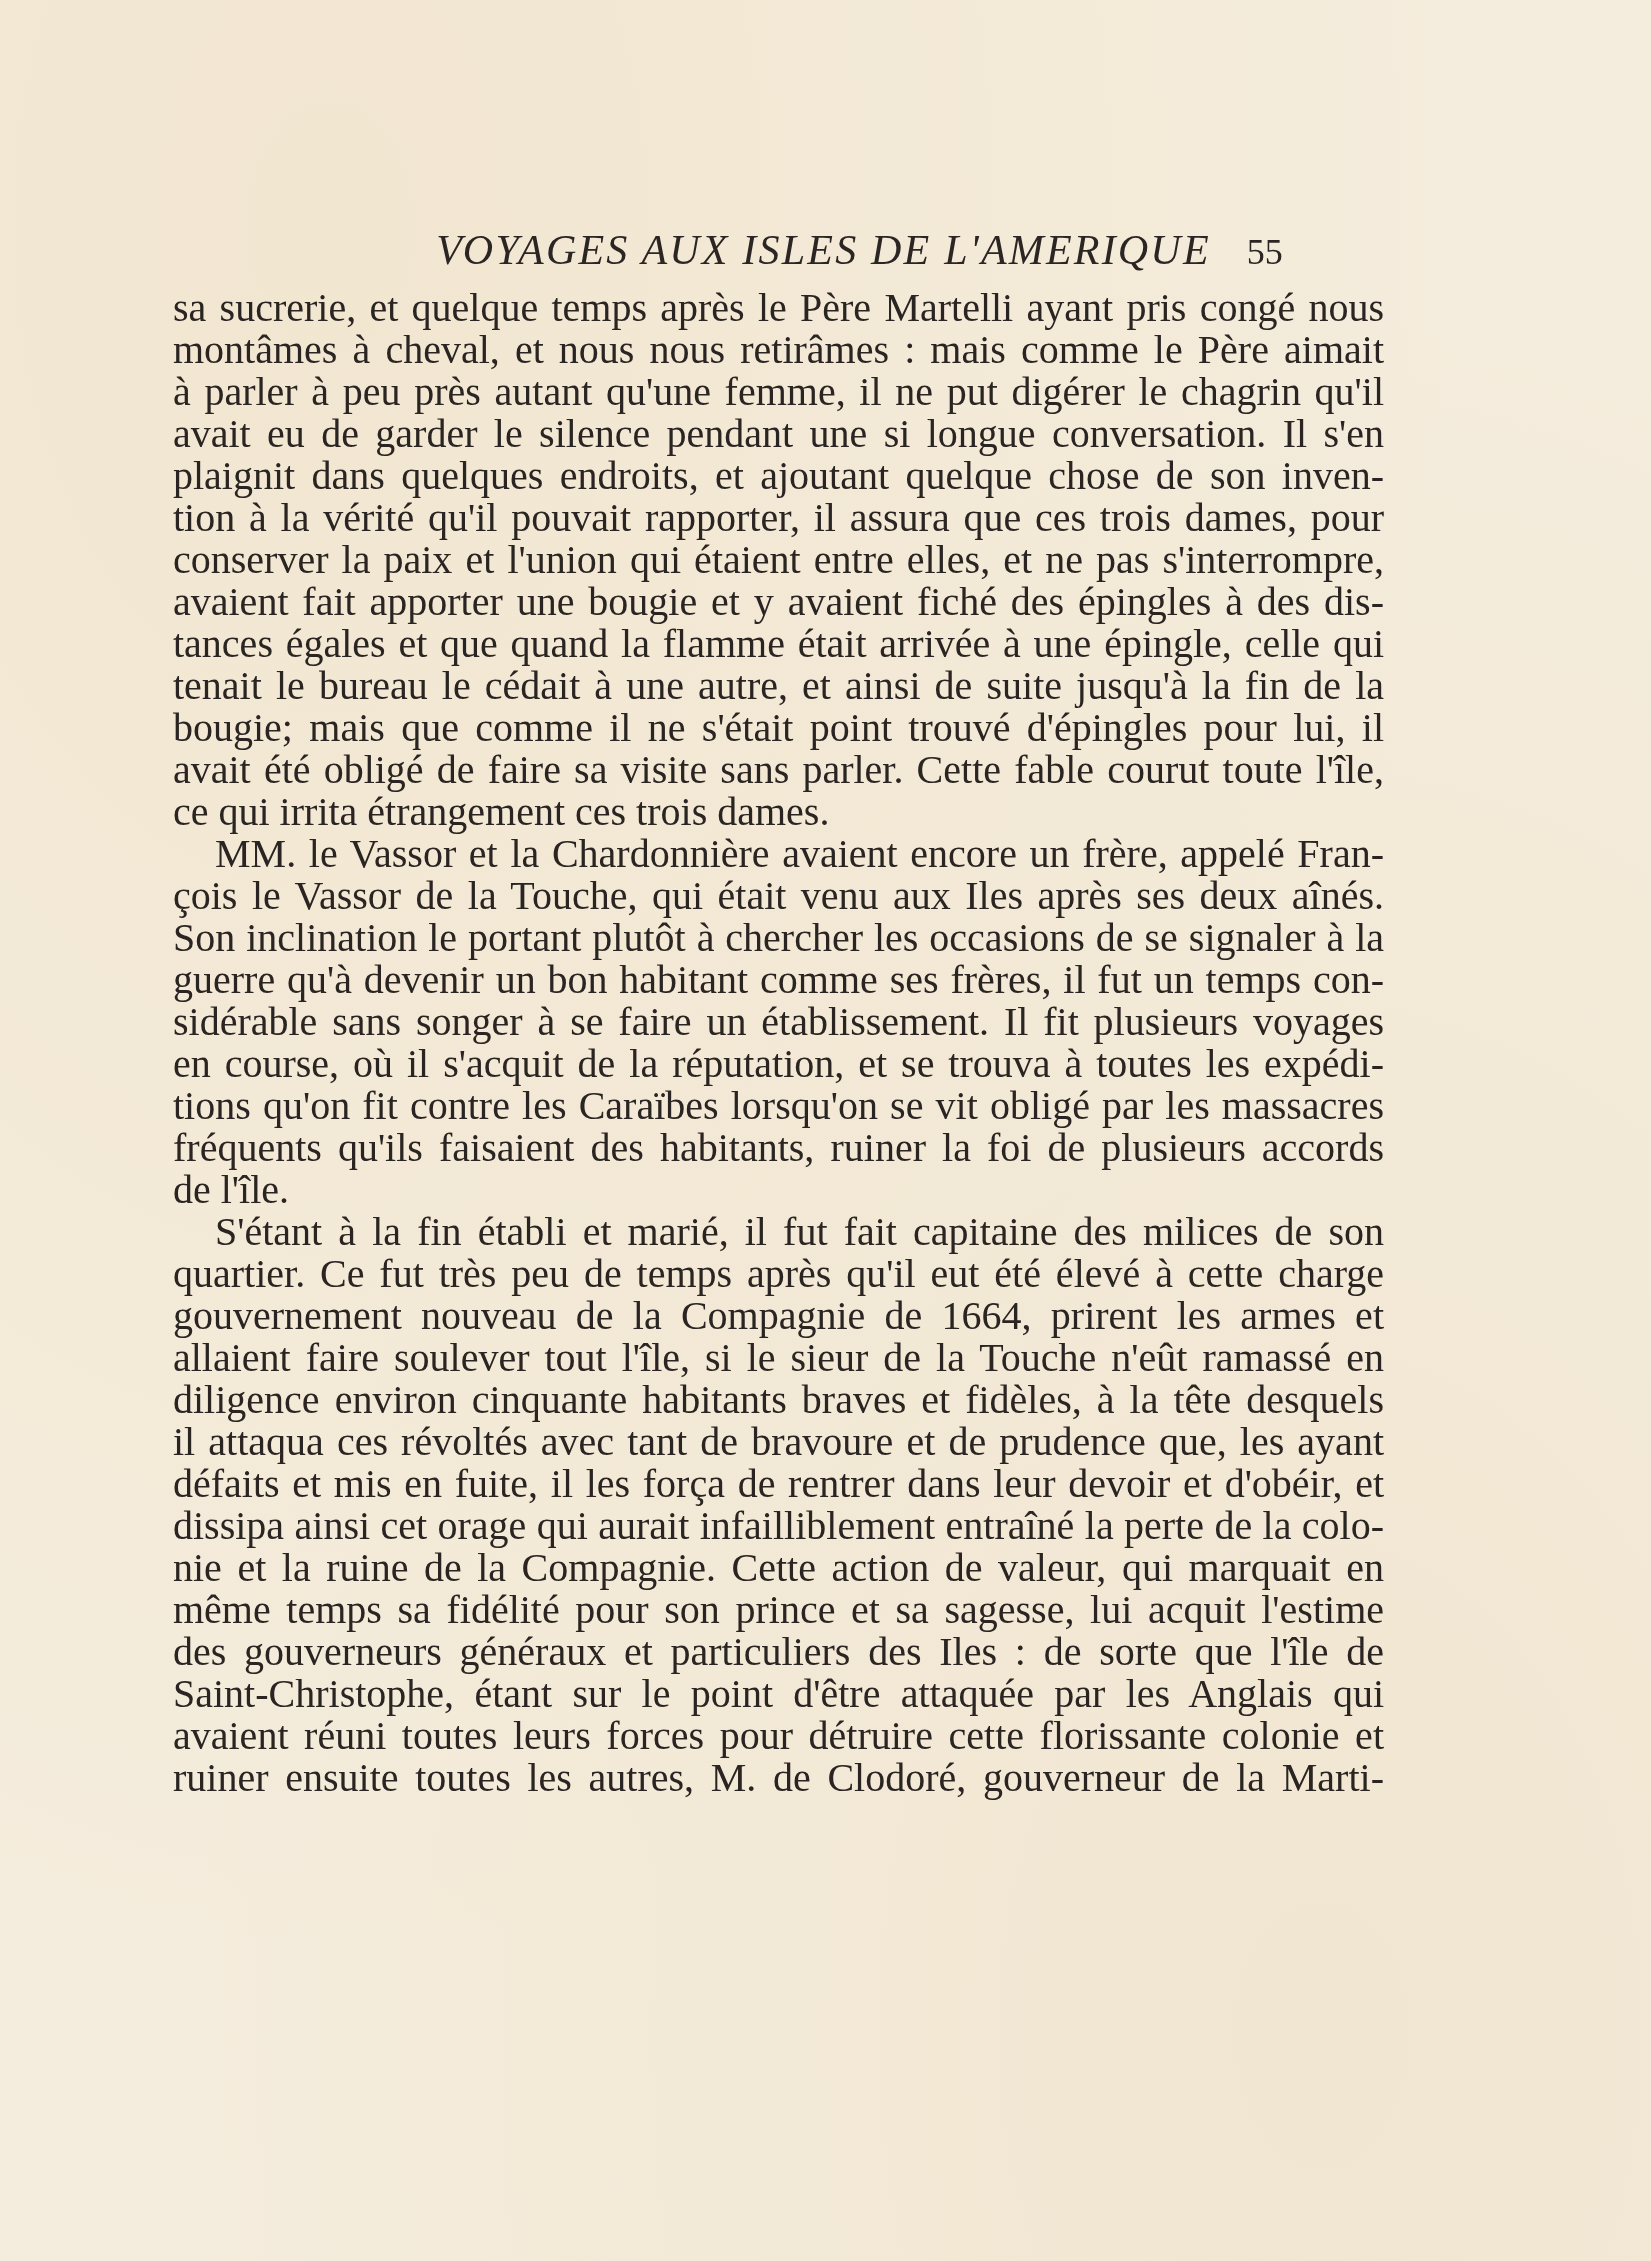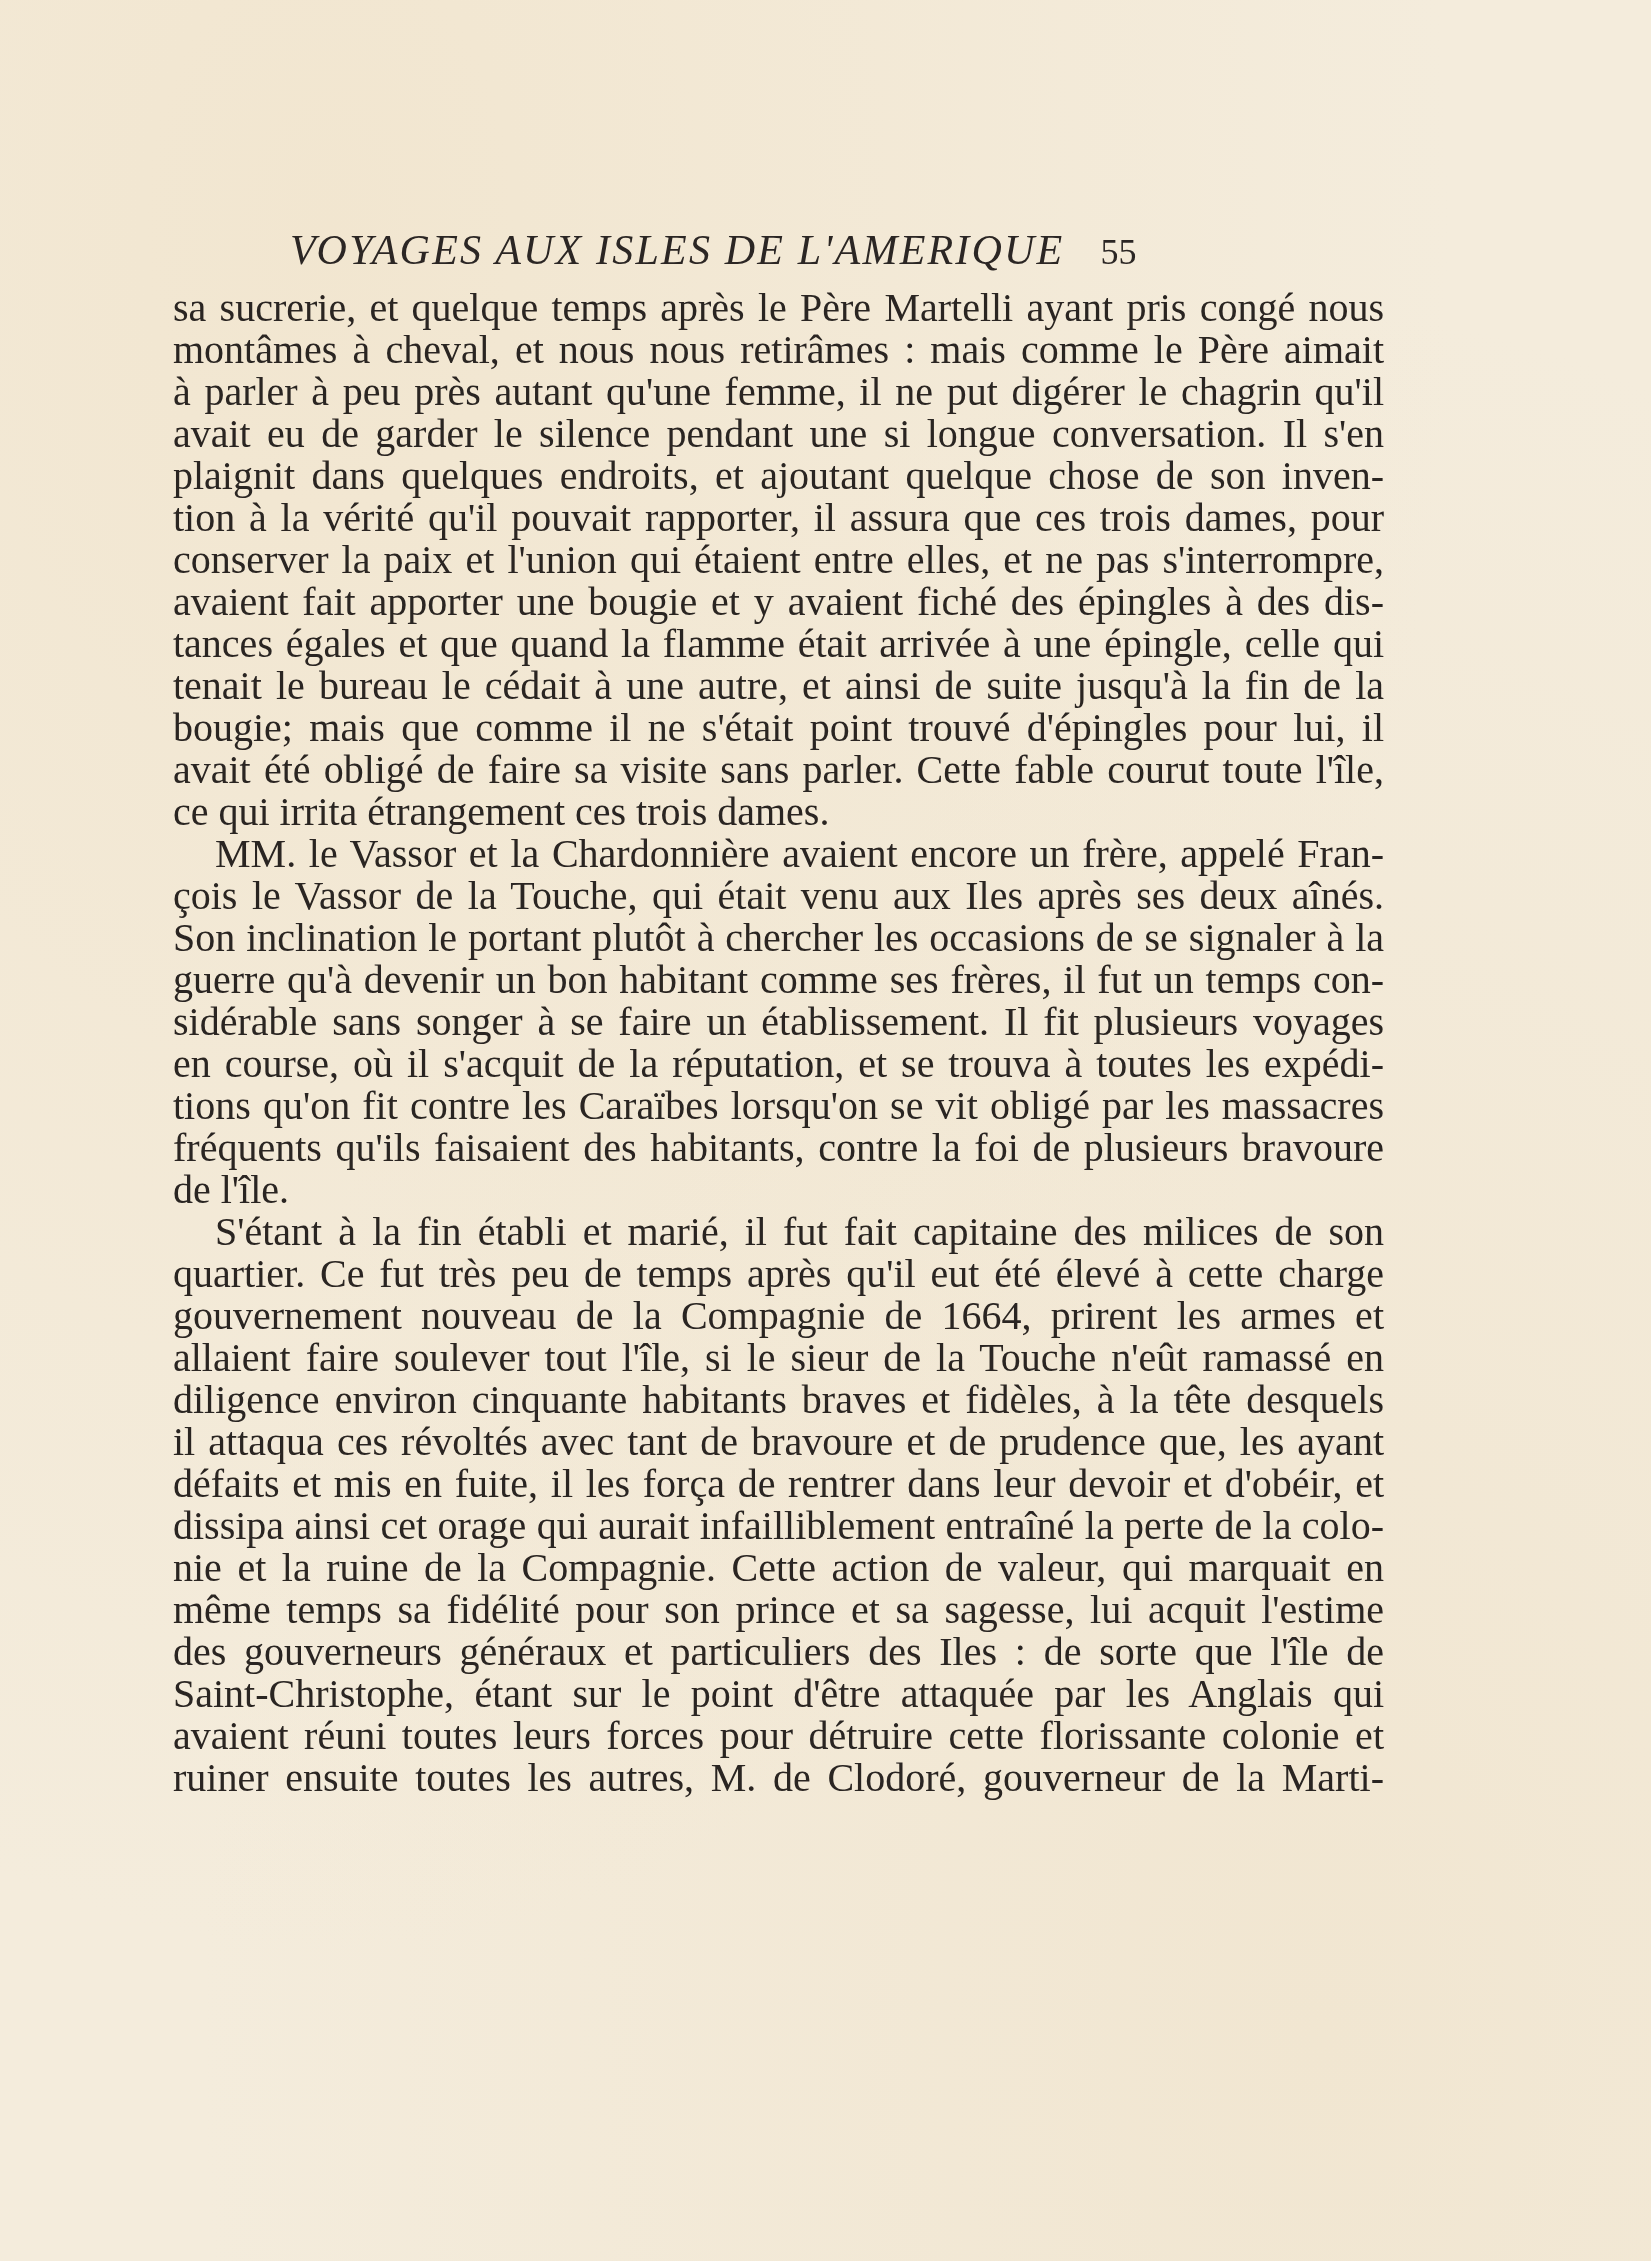--- a/index.html
+++ b/index.html
@@ -9,22 +9,22 @@
     background-image:
       radial-gradient(ellipse at 20% 10%, rgba(240,226,200,0.6), rgba(0,0,0,0) 60%),
       radial-gradient(ellipse at 80% 90%, rgba(238,224,198,0.5), rgba(0,0,0,0) 60%);
     position: relative;
     overflow: hidden;
     font-family: "DejaVu Serif", "Liberation Serif", serif;
     color: #2a2522;
   }
   .page { position: absolute; left: 0; top: 0; width: 1651px; height: 2261px; }
   .running-head {
-    position: absolute; left: 290px; top: 187px; width: 1103px; height: 58px;
-    display: flex; align-items: baseline; justify-content: flex-start;
+    position: absolute; left: 308px; top: 187px; width: 1103px; height: 58px;
+    display: flex; align-items: baseline; justify-content: center;
   }
   .running-title {
     font-family: "Liberation Serif", "DejaVu Serif", serif;
     font-style: italic; font-size: 42px; letter-spacing: 2.2px; color: #2b2624;
   }
   .page-number {
     font-family: "Liberation Serif", "DejaVu Serif", serif;
     font-size: 36px; margin-left: 36px; color: #2b2624; margin-top: 44px;
   }
   .body-text {
@@ -71,21 +71,21 @@
     </div>
 
     <div>
       <span class="line indent">MM. le Vassor et la Chardonnière avaient encore un frère, appelé Fran-</span>
       <span class="line">çois le Vassor de la Touche, qui était venu aux Iles après ses deux aînés.</span>
       <span class="line">Son inclination le portant plutôt à chercher les occasions de se signaler à la</span>
       <span class="line">guerre qu'à devenir un bon habitant comme ses frères, il fut un temps con-</span>
       <span class="line">sidérable sans songer à se faire un établissement. Il fit plusieurs voyages</span>
       <span class="line">en course, où il s'acquit de la réputation, et se trouva à toutes les expédi-</span>
       <span class="line">tions qu'on fit contre les Caraïbes lorsqu'on se vit obligé par les massacres</span>
-      <span class="line">fréquents qu'ils faisaient des habitants, contre la foi de plusieurs bravoure</span>
+      <span class="line">fréquents qu'ils faisaient des habitants, ruiner la foi de plusieurs accords</span>
       <span class="line last">de l'île.</span>
     </div>
 
     <div>
       <span class="line indent">S'étant à la fin établi et marié, il fut fait capitaine des milices de son</span>
       <span class="line">quartier. Ce fut très peu de temps après qu'il eut été élevé à cette charge</span>
       <span class="line">gouvernement nouveau de la Compagnie de 1664, prirent les armes et</span>
       <span class="line">allaient faire soulever tout l'île, si le sieur de la Touche n'eût ramassé en</span>
       <span class="line">diligence environ cinquante habitants braves et fidèles, à la tête desquels</span>
       <span class="line">il attaqua ces révoltés avec tant de bravoure et de prudence que, les ayant</span>

